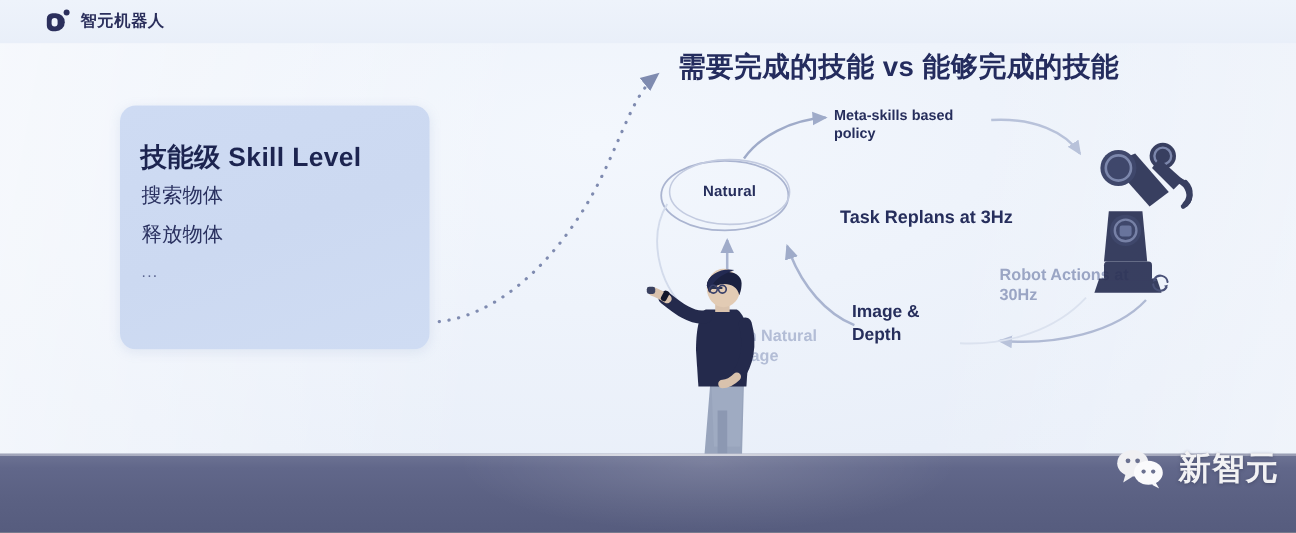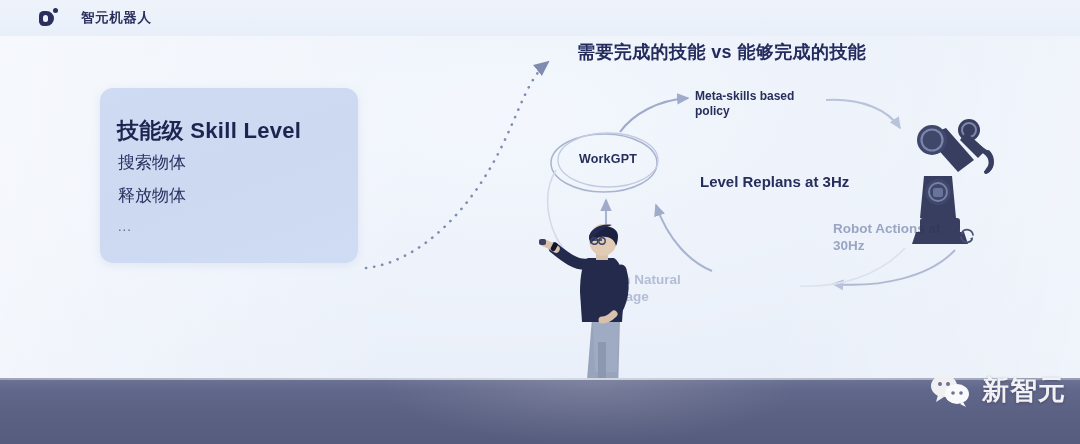--- a/index.html
+++ b/index.html
@@ -35,55 +35,55 @@
   #floorglow{
     position:absolute;left:380px;top:380px;width:420px;height:64px;
     background:radial-gradient(ellipse at 50% 10%, rgba(255,255,255,.14), rgba(255,255,255,0) 70%);
   }
 
   
   #brandbar{
     position:absolute;left:0;top:0;width:1080px;height:36px;
     background:linear-gradient(180deg,#eef3fb 0%,#e9eff9 100%);
   }
-  #logo{position:absolute;left:14px;top:8px;display:flex;align-items:center;gap:23px;padding-left:25px;}
+  #logo{position:absolute;left:14px;top:8px;display:flex;align-items:center;gap:9px;padding-left:25px;}
   .logo-mark{position:relative;width:19px;height:19px;}
   .logo-mark .blob{
     position:absolute;left:0;top:3px;width:15px;height:15px;border-radius:5px 8px 8px 5px;
     background:#2b2f5c;
   }
   .logo-mark .blob:after{
     content:"";position:absolute;left:3.5px;top:4px;width:5px;height:7px;border-radius:3px;
     background:#eef3fb;
   }
   .logo-mark .dot{
     position:absolute;right:0;top:0;width:5px;height:5px;border-radius:50%;background:#2b2f5c;
   }
   #logo-text{font-size:13.5px;color:#2b2f5c;font-weight:700;letter-spacing:.6px;}
 
   
   #skill-card{
-    position:absolute;left:100px;top:88px;width:258px;height:175px;
+    position:absolute;left:100px;top:88px;width:258px;height:203px;
     border-radius:13px;
     background:linear-gradient(160deg,#cedbf3 0%,#ccd9f1 50%,#cfdcf3 100%);
     box-shadow:0 2px 10px rgba(140,160,200,.18);
   }
   #skill-title{
     position:absolute;left:17px;top:28px;font-size:22px;font-weight:700;color:#1c2450;
     letter-spacing:.3px;white-space:nowrap;
   }
   #skill-list{position:absolute;left:18px;top:66px;width:220px;}
   .skill-item{font-size:17px;color:#2a3160;line-height:1;margin-bottom:16px;font-weight:500;}
   .skill-item.ellipsis{color:#5b6590;font-size:13px;letter-spacing:1px;margin-top:2px;}
 
   
   #diagram{position:absolute;left:0;top:0;width:1080px;height:380px;}
 
   #deck-title{
-    position:absolute;left:577px;top:40px;font-size:18px;font-weight:700;
+    position:absolute;left:565px;top:40px;font-size:23px;font-weight:700;
     color:#242c5e;letter-spacing:.4px;white-space:nowrap;
   }
 
   .dlabel{position:absolute;color:#262e5c;font-weight:700;line-height:1.28;}
   #lbl-meta{left:695px;top:89px;font-size:12px;width:125px;}
   #lbl-replan{left:700px;top:172px;font-size:15px;white-space:nowrap;}
   #lbl-image{left:710px;top:251px;font-size:14.5px;width:90px;}
   #lbl-robot{left:833px;top:220px;font-size:13.5px;width:110px;color:#9aa5c4;font-weight:600;}
   #lbl-task{left:585px;top:271px;font-size:13.5px;width:120px;color:#b3bdd6;font-weight:600;}
 
@@ -149,25 +149,26 @@
 
     <path d="M606,268 L606,200" fill="none" stroke="#a9b4d0" stroke-width="2.1" marker-end="url(#ah)"></path>
 
     <path d="M556,170 C 540,196 548,236 572,258" fill="none" stroke="#d3dbeb" stroke-width="1.6"></path>
     <path d="M905,248 C 880,275 840,288 800,286" fill="none" stroke="#dbe2ef" stroke-width="1.6"></path>
   </svg>
 
   <div id="deck-title">需要完成的技能 vs 能够完成的技能</div>
 
   <div id="workgpt-wrap">
-    <div id="workgpt-text">WorkGPT</div>
+    <div id="workgpt-text">Natural</div>
   </div>
 
   <div class="dlabel" id="lbl-meta">Meta-skills based policy</div>
-  <div class="dlabel" id="lbl-replan">Level Replans at 3Hz</div>
+  <div class="dlabel" id="lbl-replan">Task Replans at 3Hz</div>
+  <div class="dlabel" id="lbl-image">Image &amp; Depth</div>
   <div class="dlabel" id="lbl-robot">Robot Actions at 30Hz</div>
   <div class="dlabel" id="lbl-task">Task in Natural Language</div>
 
   <svg id="robot" viewBox="0 0 108 140">
     <g fill="#2b3154" opacity=".93">
       <path d="M22,138 L78,138 L74,126 L26,126 Z"></path>
       <rect x="30" y="112" width="40" height="16" rx="3"></rect>
       <path d="M34,70 L62,70 L66,112 L30,112 Z"></path>
       <circle cx="48" cy="86" r="13" fill="#323a60"></circle>
       <circle cx="48" cy="86" r="9" fill="none" stroke="#6e78a0" stroke-width="2"></circle>

